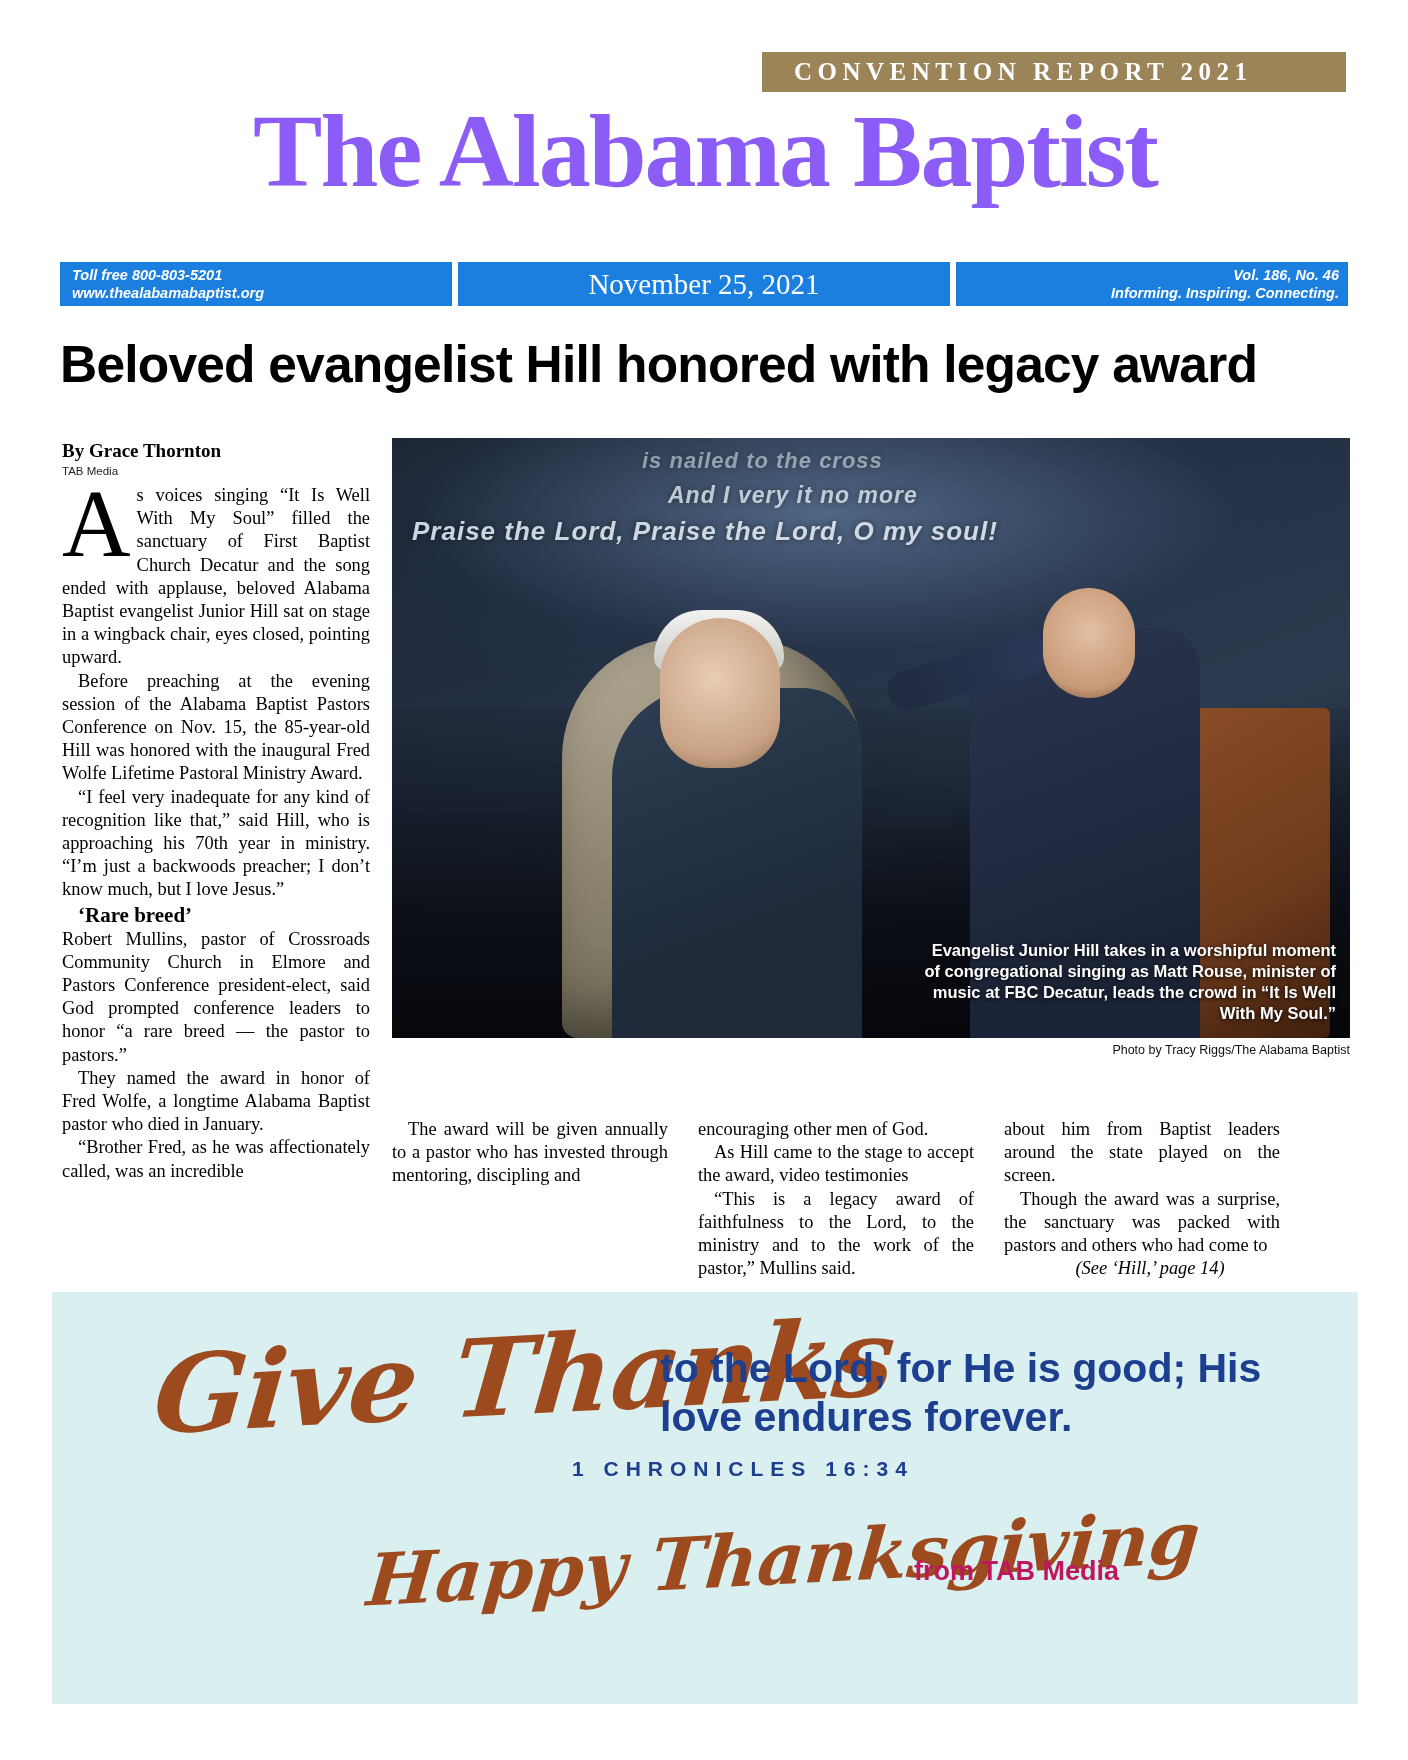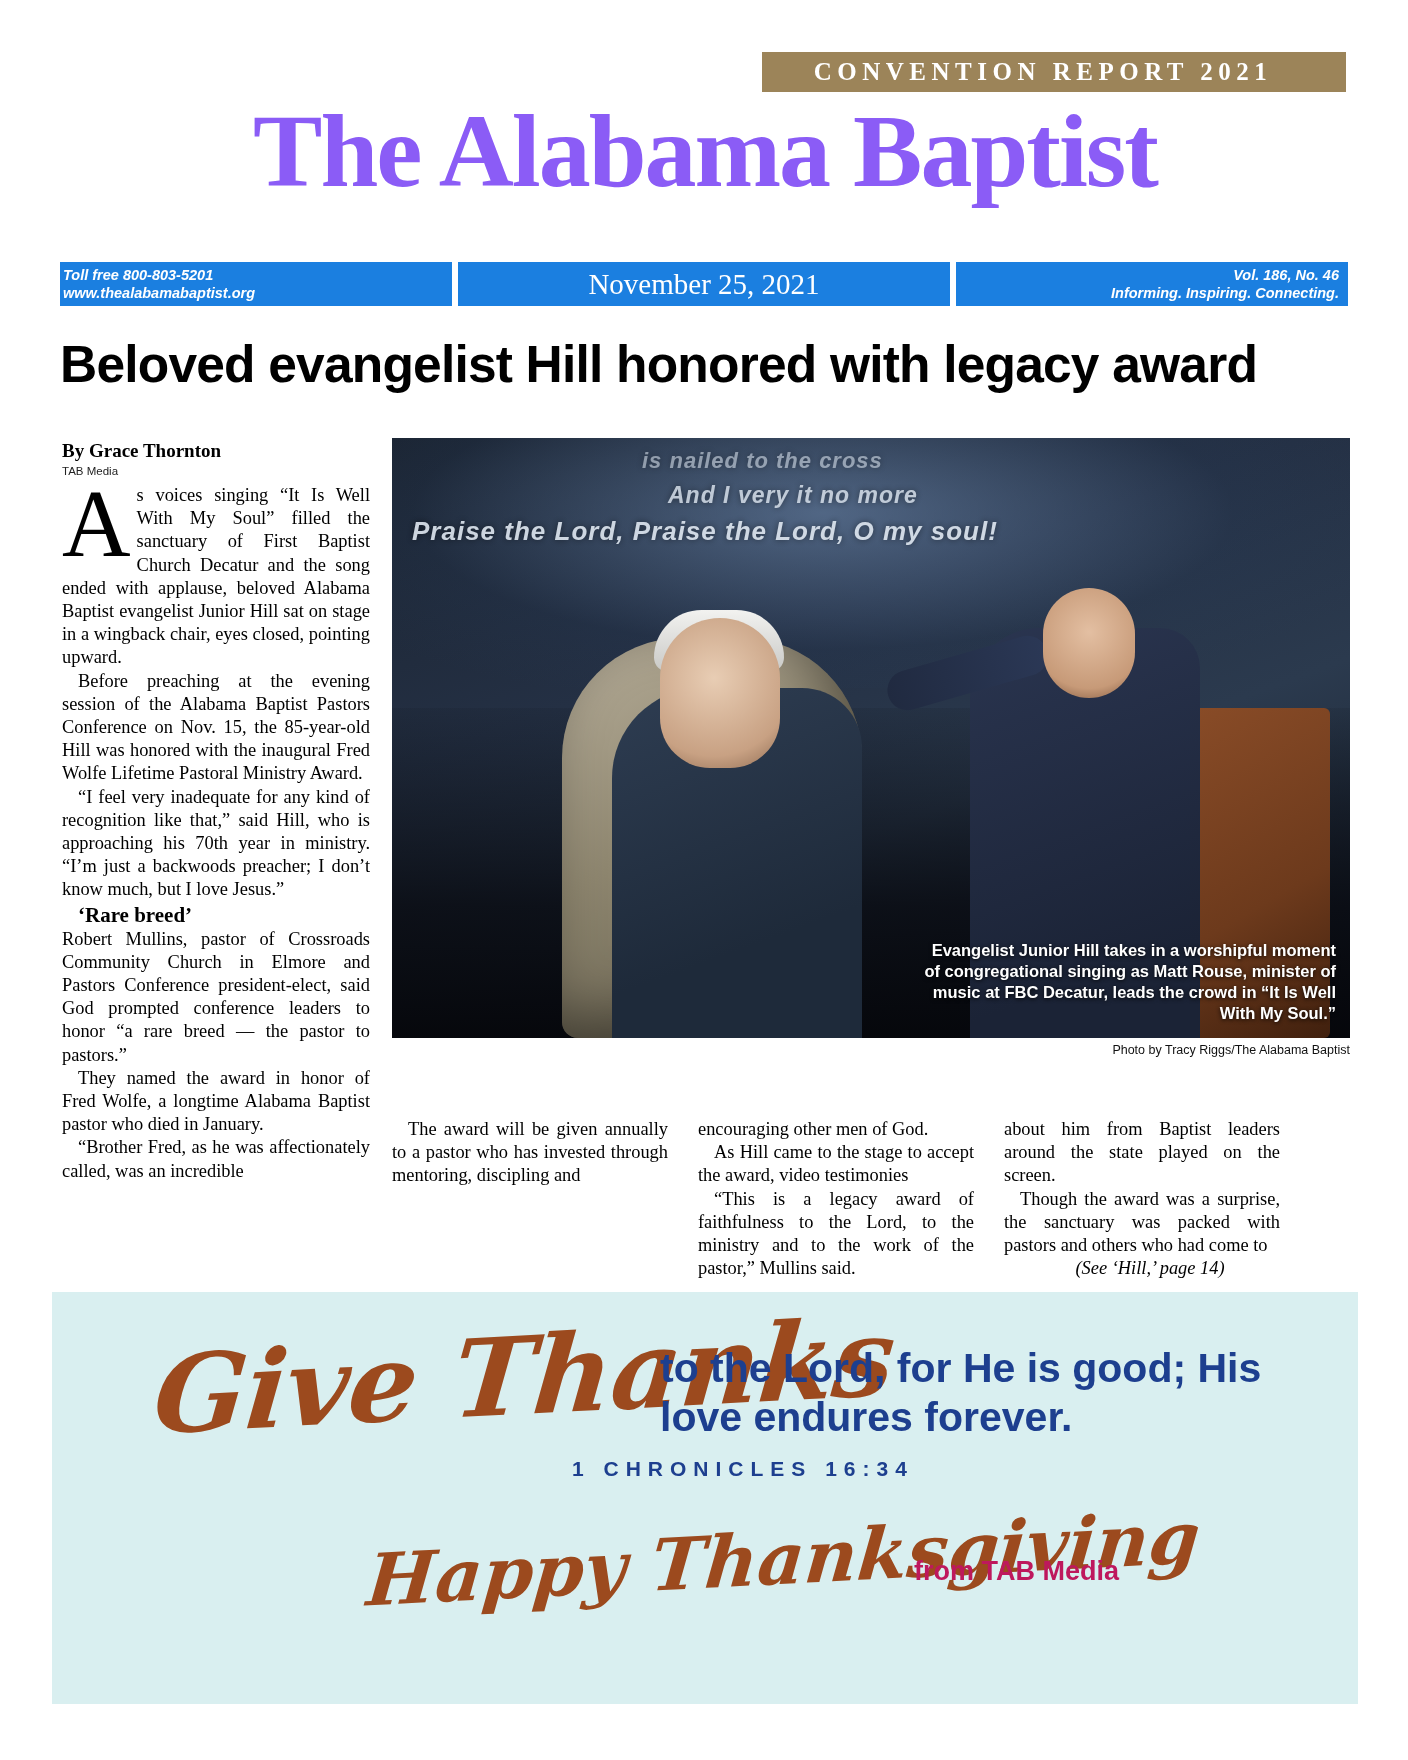--- a/index.html
+++ b/index.html
@@ -32,22 +32,23 @@
     height: 40px;
     background: #9c8459;
   }
   .banner-strip .banner-text {
     color: #ffffff;
     font-family: "Liberation Serif", serif;
     font-weight: bold;
     font-size: 25px;
     letter-spacing: 5.5px;
     line-height: 40px;
-    text-align: center;
+    text-align: left;
     padding-right: 22px;
+    margin-left: 32px;
   }
 
   .masthead-title {
     position: absolute;
     left: 60px;
     top: 95px;
     width: 1290px;
     text-align: center;
     font-family: "Liberation Serif", serif;
     font-weight: bold;
@@ -67,21 +68,21 @@
     display: flex;
   }
   .info-left, .info-right {
     background: #1b7fe0;
     color: #fff;
     font-family: "Liberation Sans", sans-serif;
     font-style: italic;
     font-weight: bold;
     font-size: 14.5px;
     line-height: 18px;
-    padding: 4px 9px 0 3px;
+    padding: 4px 9px 0 12px;
     box-sizing: border-box;
   }
   .info-left { width: 392px; text-align: left; }
   .info-mid {
     width: 492px;
     background: #1b7fe0;
     color: #fff;
     font-family: "Liberation Serif", serif;
     font-weight: normal;
     font-size: 29px;

